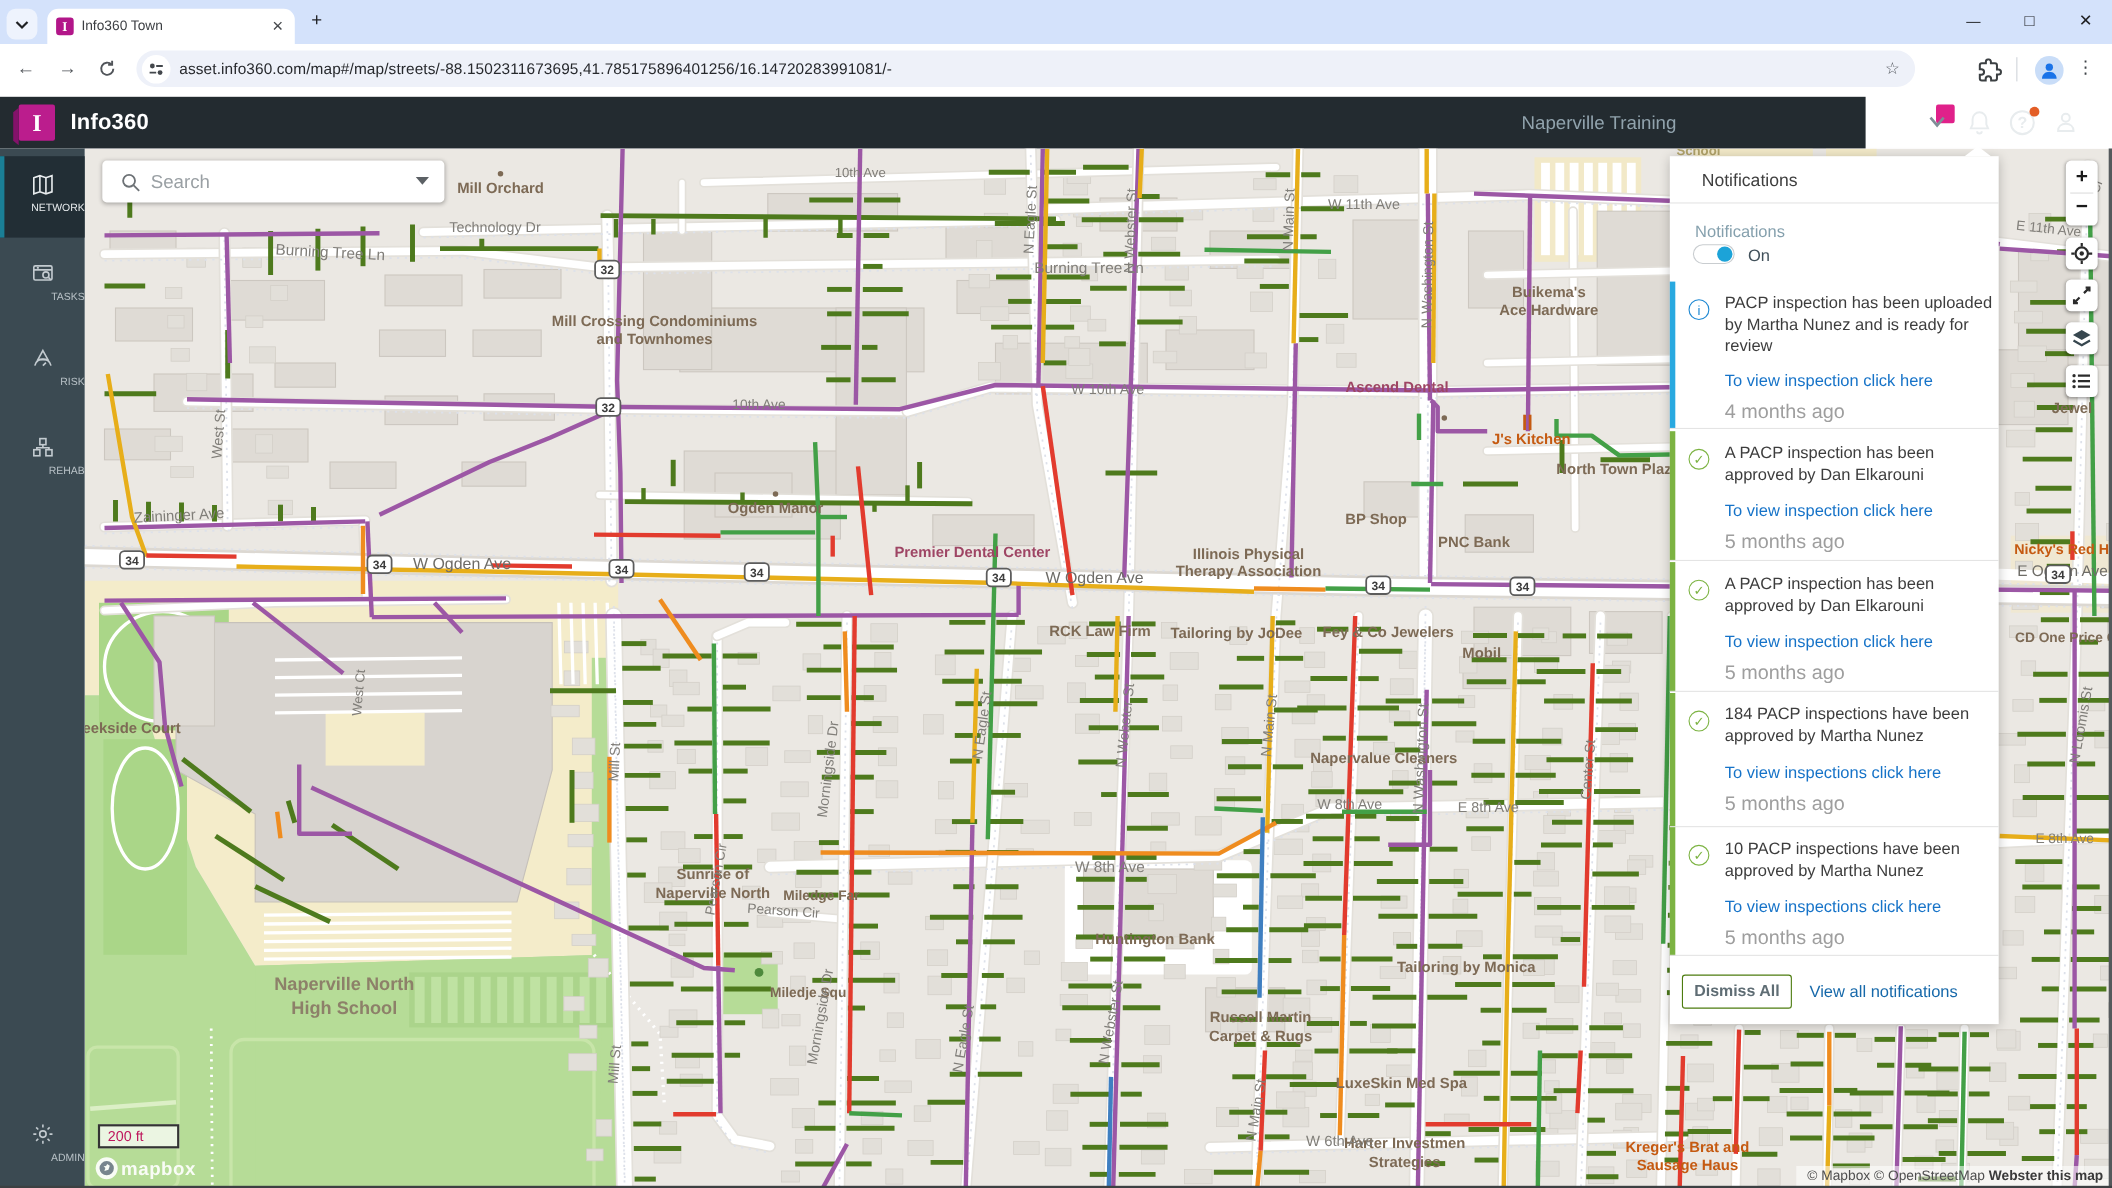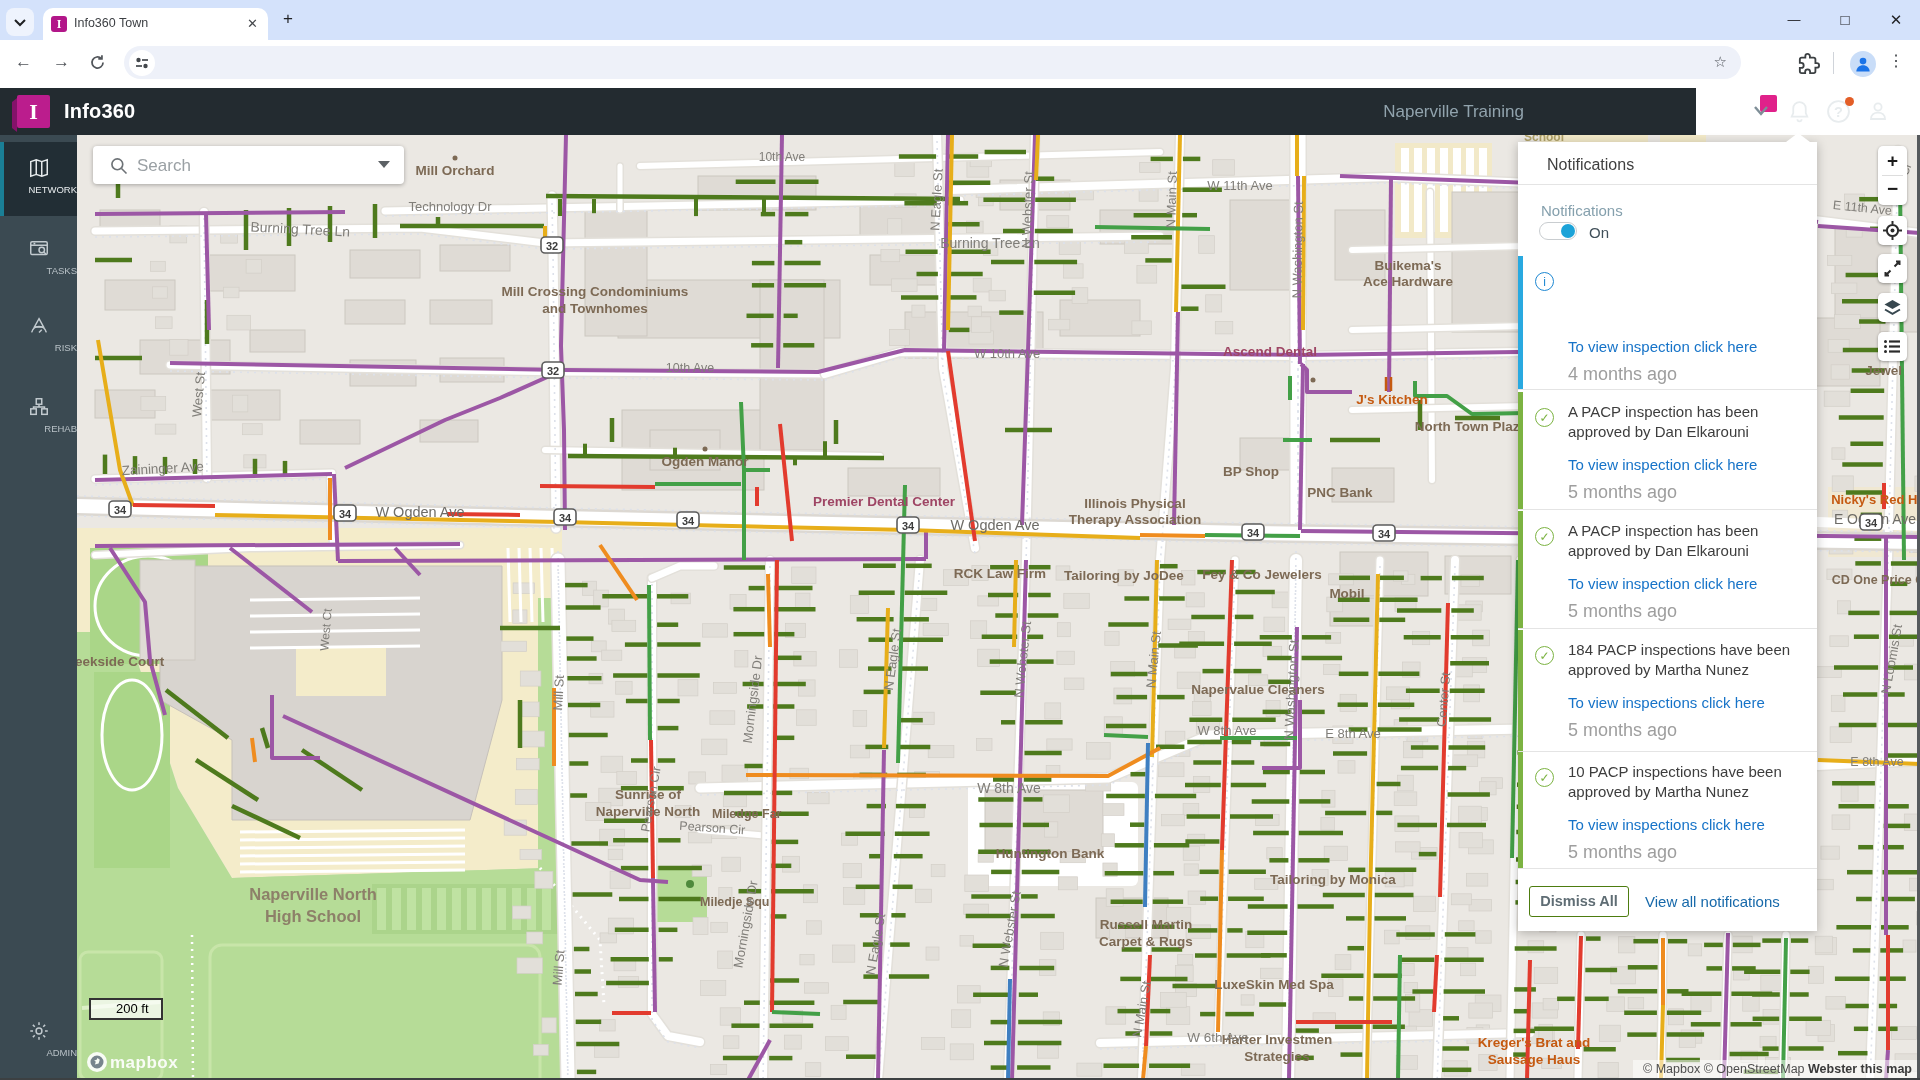--- a/index.html
+++ b/index.html
@@ -54,21 +54,21 @@
 .nitem .tx{position:absolute;left:50px;top:10px;width:245px;font-size:15px;color:#3d3d3d;line-height:19.5px}
 .nitem .lk{position:absolute;left:50px;font-size:15px;color:#1673c8}
 .nitem .tm{position:absolute;left:50px;font-size:18px;color:#9e9e9e}
 #dismiss{position:absolute;left:1529px;top:886px;width:100px;height:31px;border:1px solid #4d7c0f;border-radius:3px;color:#5f6d74;font-size:14.5px;font-weight:bold;text-align:center;line-height:29px;z-index:6;background:#fff}
 #viewall{position:absolute;left:1645px;top:893px;font-size:15px;color:#1769aa;z-index:6}
 
 .mctl{position:absolute;left:1878px;width:29px;background:#fff;border-radius:5px;box-shadow:0 1px 3px rgba(0,0,0,.35);z-index:4}
 .mctl .dv{height:1px;background:#ddd;margin:0 4px}
 .mbtn{height:29px;text-align:center;color:#1a1a1a;font-size:19px;font-weight:bold;line-height:29px}
 
-#scale{position:absolute;left:89px;top:998px;width:74px;height:22px;background:rgba(255,255,255,.72);border:2px solid #333;font-size:13px;color:#000000;line-height:18px;padding-left:25px;z-index:4}
+#scale{position:absolute;left:89px;top:1022px;width:74px;height:22px;background:rgba(255,255,255,.72);border:2px solid #333;font-size:13px;color:#be185d;line-height:18px;padding-left:7px;z-index:4}
 #mblogo{position:absolute;left:86px;top:1050px;z-index:4;color:#fff;font-size:19px;font-weight:bold;letter-spacing:.5px}
 #attr{position:absolute;right:0;top:1060px;height:20px;background:rgba(255,255,255,.55);color:#4e4e4e;font-size:12.5px;padding:2px 8px 0 10px;z-index:4}
 #attr b{color:#3a3a3a}
 #redge{position:absolute;left:1917px;top:135px;width:3px;height:945px;background:#55595c;z-index:7}
 #bedge{position:absolute;left:0;top:1078px;width:1920px;height:2px;background:#3c4042;z-index:7}
 </style></head>
 <body>
 <div id="tabstrip">
   <div id="caret"><svg width="28" height="28" viewBox="0 0 28 28">
         <path d="M9 12l5 5 5-5" fill="none" stroke="#1f2023" stroke-width="2"></path>
@@ -94,20 +94,21 @@
     </svg>
   <div id="omni">
     <div class="site"><svg width="26" height="26">
           <g stroke="#43474c" stroke-width="1.7" fill="none">
             <circle cx="9.5" cy="10" r="2.2" fill="#43474c" stroke="none"></circle>
             <line x1="13" y1="10" x2="19" y2="10"></line>
             <circle cx="16.5" cy="16" r="2.2" fill="#43474c" stroke="none"></circle>
             <line x1="7" y1="16" x2="13" y2="16"></line>
           </g>
         </svg></div>
+    <span class="url">asset.info360.com/map#/map/streets/-88.1502311673695,41.785175896401256/16.14720283991081/-</span>
     <span class="star">☆</span>
   </div>
   <div style="position:absolute;right:143px;top:55px;width:17px;height:17px;background:#e0218a;border-radius:2px"></div>
   <svg class="abs" style="right:100px;top:13px" width="22" height="22" viewBox="0 0 24 24">
       <path d="M20.5 11H19V7a2 2 0 0 0-2-2h-4V3.5a2.5 2.5 0 0 0-5 0V5H4a2 2 0 0 0-2 2v3.8h1.5a2.7 2.7 0 0 1 0 5.4H2V20a2 2 0 0 0 2 2h3.8v-1.5a2.7 2.7 0 0 1 5.4 0V22H17a2 2 0 0 0 2-2v-4h1.5a2.5 2.5 0 0 0 0-5z" fill="none" stroke="#3c4043" stroke-width="2"></path>
     </svg>
   <div class="abs" style="right:86px;top:12px;width:1px;height:22px;background:#d0d4da"></div>
   <div class="abs" style="right:44px;top:11px;width:26px;height:26px;border-radius:13px;background:#c9ddf8"></div>
   <svg class="abs" style="right:47px;top:14px" width="20" height="20" viewBox="0 0 24 24">
       <circle cx="12" cy="8.5" r="4" fill="#1a73e8"></circle>
@@ -1483,20 +1484,21 @@
   <span class="hd">Notifications</span>
   <div class="pdiv" style="top:42px"></div>
   <span class="nlabel">Notifications</span>
   <div id="toggle">
       <div class="knob"></div>
     </div>
   <span class="on">On</span>
   <div class="nitem" style="top:114px;height:134px">
       <div class="bar" style="background:#29a9e0"></div>
       <div class="ic" style="color:#1e88d2;border-color:#1e88d2">i</div>
+      <div class="tx">PACP inspection has been uploaded<br>by Martha Nunez and is ready for<br>review</div>
       <div class="lk" style="top:82px">To view inspection click here</div>
       <div class="tm" style="top:108px">4 months ago</div>
       <div class="pdiv" style="top:133px"></div>
     </div>
     <div class="nitem" style="top:250px;height:118px">
       <div class="bar" style="background:#7cb342"></div>
       <div class="ic" style="color:#7cb342;border-color:#7cb342">✓</div>
       <div class="tx">A PACP inspection has been<br>approved by Dan Elkarouni</div>
       <div class="lk" style="top:64px">To view inspection click here</div>
       <div class="tm" style="top:90px">5 months ago</div>

